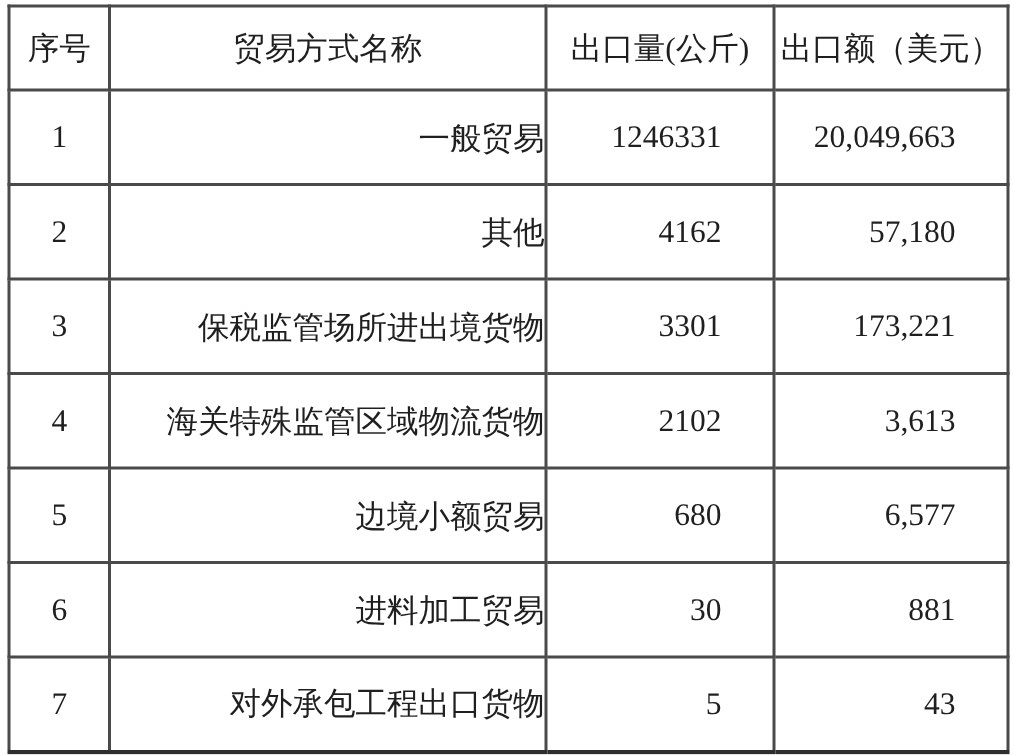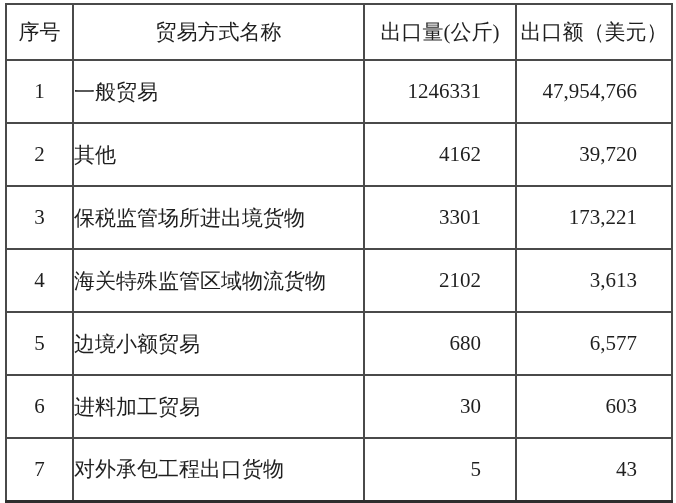--- a/index.html
+++ b/index.html
@@ -32,21 +32,21 @@
     font-size: 21px;
     color: #1f1f1f;
     padding: 0;
     overflow: hidden;
     white-space: nowrap;
   }
   .trade-table thead tr { height: 56px; }
   .trade-table tbody tr { height: 63px; }
   .trade-table thead th { text-align: center; }
   td.c-seq { text-align: center; }
-  td.c-name { text-align: left; }
+  td.c-name { text-align: right; padding-left: 15px; }
   td.c-qty, td.c-val { text-align: right; padding-right: 34px; }
   .trade-table tbody tr:last-child td {
     border-bottom-width: 3px;
     border-bottom-color: #2e2e2e;
   }
   .trade-table thead th { border-top-width: 2px; }
 </style>
 </head>
 <body>
 
@@ -64,27 +64,27 @@
         <th class="c-name">贸易方式名称</th>
         <th class="c-qty">出口量(公斤)</th>
         <th class="c-val">出口额（美元）</th>
       </tr>
     </thead>
     <tbody>
       <tr>
         <td class="c-seq">1</td>
         <td class="c-name">一般贸易</td>
         <td class="c-qty">1246331</td>
-        <td class="c-val">47,954,766</td>
+        <td class="c-val">20,049,663</td>
       </tr>
       <tr>
         <td class="c-seq">2</td>
         <td class="c-name">其他</td>
         <td class="c-qty">4162</td>
-        <td class="c-val">39,720</td>
+        <td class="c-val">57,180</td>
       </tr>
       <tr>
         <td class="c-seq">3</td>
         <td class="c-name">保税监管场所进出境货物</td>
         <td class="c-qty">3301</td>
         <td class="c-val">173,221</td>
       </tr>
       <tr>
         <td class="c-seq">4</td>
         <td class="c-name">海关特殊监管区域物流货物</td>
@@ -94,21 +94,21 @@
       <tr>
         <td class="c-seq">5</td>
         <td class="c-name">边境小额贸易</td>
         <td class="c-qty">680</td>
         <td class="c-val">6,577</td>
       </tr>
       <tr>
         <td class="c-seq">6</td>
         <td class="c-name">进料加工贸易</td>
         <td class="c-qty">30</td>
-        <td class="c-val">603</td>
+        <td class="c-val">881</td>
       </tr>
       <tr>
         <td class="c-seq">7</td>
         <td class="c-name">对外承包工程出口货物</td>
         <td class="c-qty">5</td>
         <td class="c-val">43</td>
       </tr>
     </tbody>
   </table>
 </div>

